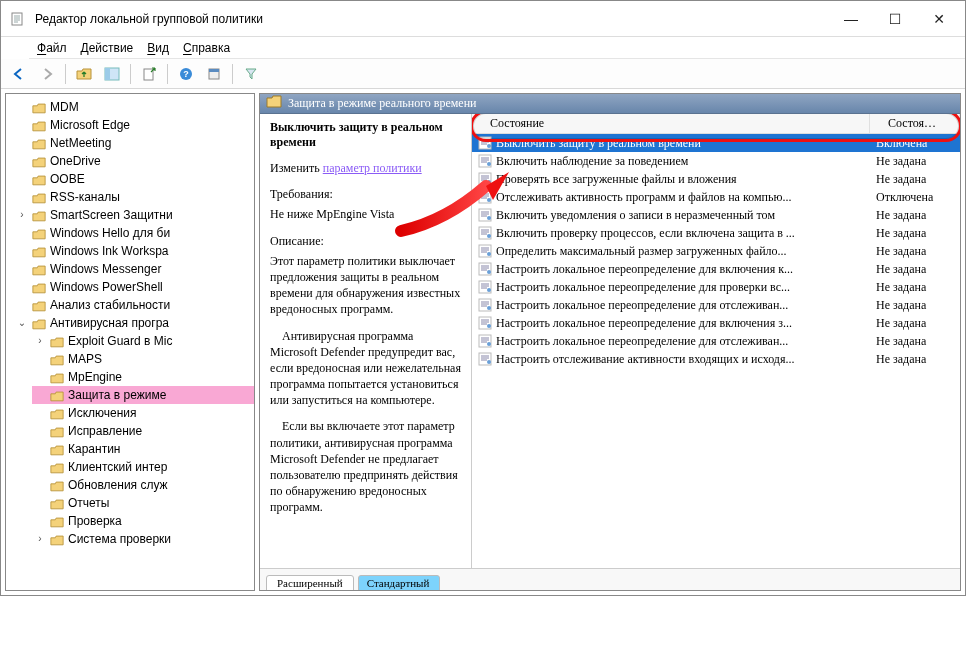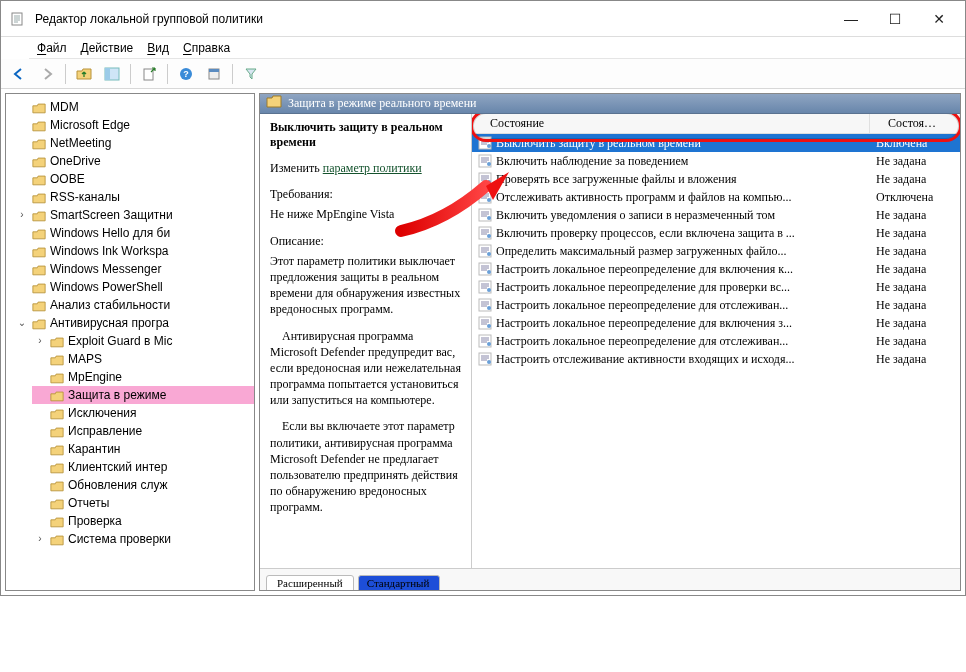--- a/index.html
+++ b/index.html
@@ -107,21 +107,21 @@
     overflow:hidden;
   }
   .detail-pane {
     width: 212px;
     border-right:1px solid #ccc;
     padding:6px 10px;
     overflow:auto;
     font-size:12px;
   }
   .detail-pane h4 { margin:0 0 4px 0; font-size:12px; font-weight:bold; }
-  .detail-pane .link { color:#14532d; text-decoration:underline; cursor:pointer; }
+  .detail-pane .link { color:#8b5cf6; text-decoration:underline; cursor:pointer; }
   .detail-pane p { margin:0 0 4px 0; line-height:1.35; }
   .detail-pane .sec-label { margin-top:10px; }
   .list-pane {
     flex:1;
     overflow:hidden;
     display:flex;
     flex-direction:column;
     position:relative;
   }
   .list-header {
@@ -163,21 +163,21 @@
   .tab {
     border:1px solid #bbb;
     border-radius:3px 3px 0 0;
     padding:1px 10px;
     margin-right:4px;
     background:#fff;
     font-size:11px;
     position:relative;
     top:1px;
   }
-  .tab.inactive { background:#1d4ed8;padding-left:8px; }
+  .tab.inactive { background:#7dd3fc;padding-left:8px; }
   
   .highlight-ring {
     position:absolute;
     border:3px solid #e11;
     border-radius:16px;
     pointer-events:none;
     box-shadow:0 0 0 1px rgba(0,0,0,0.15) inset;
   }
   .annot-arrow {
     position:absolute;

